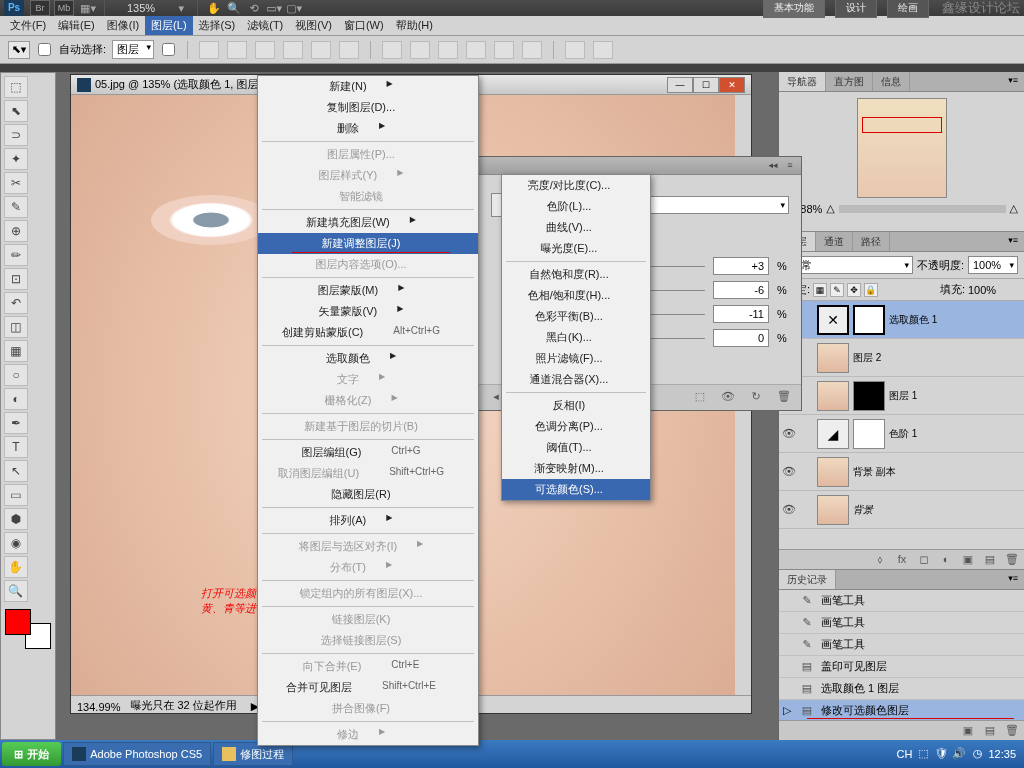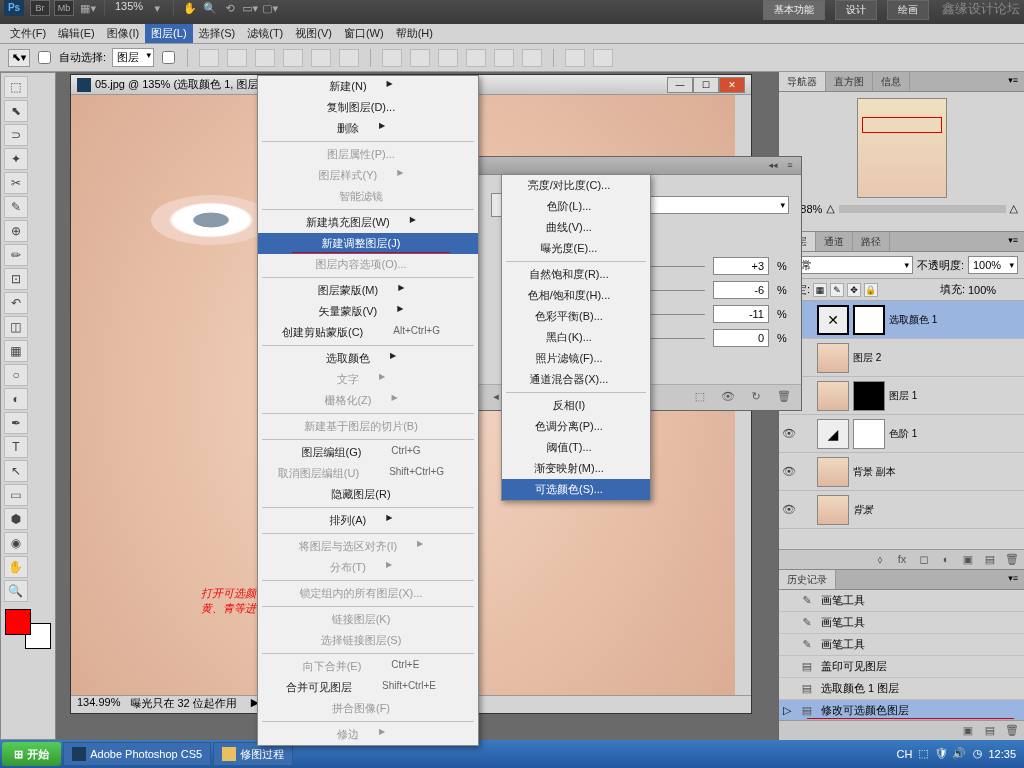--- a/index.html
+++ b/index.html
@@ -1,21 +1,21 @@
 <!DOCTYPE html>
 <html><head>
 <meta charset="utf-8">
 <style>
 *{margin:0;padding:0;box-sizing:border-box;font-family:"Microsoft YaHei",SimSun,sans-serif;font-size:11px;user-select:none}
 body{width:1024px;height:768px;background:#404040;overflow:hidden;position:relative}
-.topbar{height:24px;background:linear-gradient(#4b4b4b,#3a3a3a);display:flex;align-items:flex-start;padding:0 4px;color:#ccc}
+.topbar{height:16px;background:linear-gradient(#4b4b4b,#3a3a3a);display:flex;align-items:center;padding:0 4px;color:#ccc}
 .topbar .ps{width:20px;height:16px;background:#1a3c5a;color:#5db5ff;font-weight:bold;text-align:center;line-height:16px;font-size:10px;margin-right:6px}
 .topbar .box{width:20px;height:16px;background:#333;border:1px solid #666;text-align:center;line-height:14px;font-size:9px;margin-right:4px;color:#aaa}
 .topbar .sep{width:1px;height:16px;background:#555;margin:0 6px}
-.topbar .zoom{color:#ddd;margin:0 4px}
+.topbar .zoom{color:#ddd;margin:0 16px}
 .topbar .icon{width:16px;height:16px;margin:0 2px;display:inline-flex;align-items:center;justify-content:center;color:#aaa}
 .topbar .spacer{flex:1}
 .topbar .tab{padding:2px 10px;background:#555;border:1px solid #666;margin:0 5px;color:#eee;font-size:10px}
 .topbar .tab.active{background:#6a6a6a}
 .menubar{height:20px;background:#d4d4d4;display:flex;align-items:center;padding:0 4px;border-bottom:1px solid #999}
 .menubar .mitem{padding:2px 6px;color:#222}
 .menubar .mitem.open{background:#3967b0;color:#fff}
 .optbar{height:28px;background:#d4d4d4;display:flex;align-items:center;padding:0 8px;border-bottom:1px solid #999;gap:6px}
 .optbar .tool-ic{width:22px;height:18px;border:1px solid #999;background:#e8e8e8;display:flex;align-items:center;justify-content:center}
 .optbar input[type=checkbox]{margin:0 2px}
@@ -32,21 +32,21 @@
 .doc-win{position:absolute;top:2px;left:14px;width:682px;height:640px;background:#d4d4d4;border:1px solid #333}
 .doc-title{height:20px;background:linear-gradient(#e8e8e8,#c8c8c8);display:flex;align-items:center;padding:0 6px;border-bottom:1px solid #999}
 .doc-title .dic{width:14px;height:14px;background:#1a3c5a;margin-right:4px}
 .doc-title .wbtns{margin-left:auto;display:flex;gap:0}
 .doc-title .wbtn{width:26px;height:16px;border:1px solid #888;background:#ddd;text-align:center;line-height:14px;font-size:9px}
 .doc-title .wbtn.close{background:#d05030;color:#fff}
 .doc-canvas{position:absolute;top:20px;left:0;right:16px;bottom:18px;background:#e8c8b8;overflow:hidden}
 .face{position:absolute;top:0;left:0;width:100%;height:100%;background:radial-gradient(ellipse 70% 90% at 50% 50%,#f4d8c8,#e8c0a8,#d8a890)}
 .eye{position:absolute;top:100px;left:80px;width:120px;height:50px;background:radial-gradient(ellipse at center,#8899aa 20%,#fff 22%,#fff 45%,#f0d0c0 50%);border-radius:50%}
 .annotation{position:absolute;bottom:80px;left:130px;color:#e00;font-family:"KaiTi","STKaiti",serif;font-size:26px;font-style:italic;line-height:1.3;text-shadow:0 0 1px rgba(255,255,255,.3)}
-.doc-status{position:absolute;bottom:0;left:0;right:0;height:18px;background:#d4d4d4;border-top:1px solid #999;display:flex;align-items:flex-start;padding:0 6px;gap:10px;font-size:10px}
+.doc-status{position:absolute;bottom:0;left:0;right:0;height:18px;background:#d4d4d4;border-top:1px solid #999;display:flex;align-items:flex-end;padding:0 6px;gap:10px;font-size:10px}
 .dropdown{position:absolute;background:#f0f0f0;border:1px solid #888;box-shadow:2px 2px 6px rgba(0,0,0,.4);z-index:100}
 .dropdown .ditem{padding:3px 28px 3px 14px;color:#222;display:flex;justify-content:center;white-space:nowrap}
 .dropdown .ditem.disabled{color:#999}
 .dropdown .ditem.hl{background:#3967b0;color:#fff}
 .dropdown .ditem.hasarrow:after{content:"▶";font-size:8px;margin-left:20px}
 .dropdown .ditem.underline{position:relative}
 .dropdown .ditem.underline:after{content:"";position:absolute;bottom:1px;left:14px;right:28px;height:1px;background:#d00}
 .dropdown .dsep{height:1px;background:#c0c0c0;margin:2px 4px}
 .dropdown .shortcut{color:#666;font-size:10px;margin-left:30px}
 .dd1{top:0;left:186px;width:222px}

